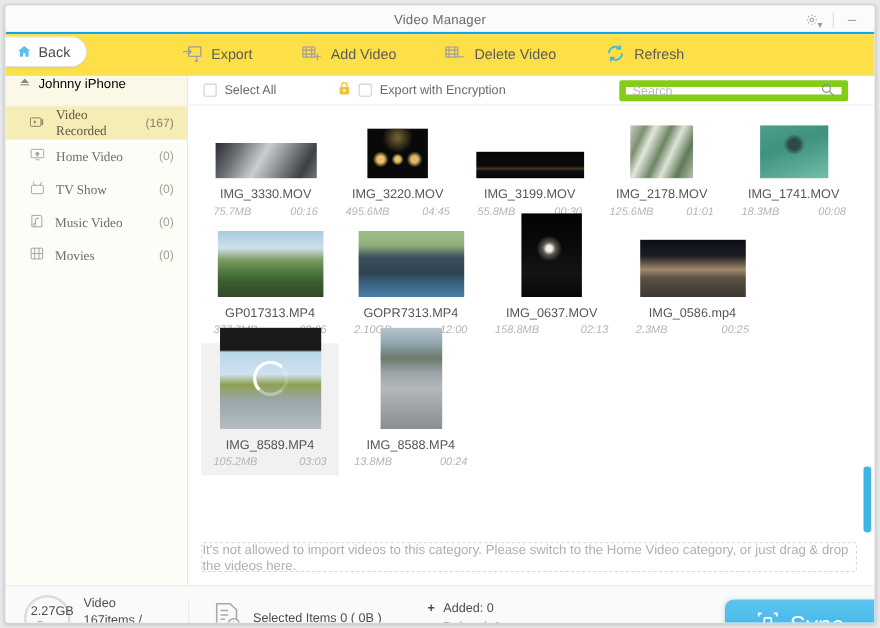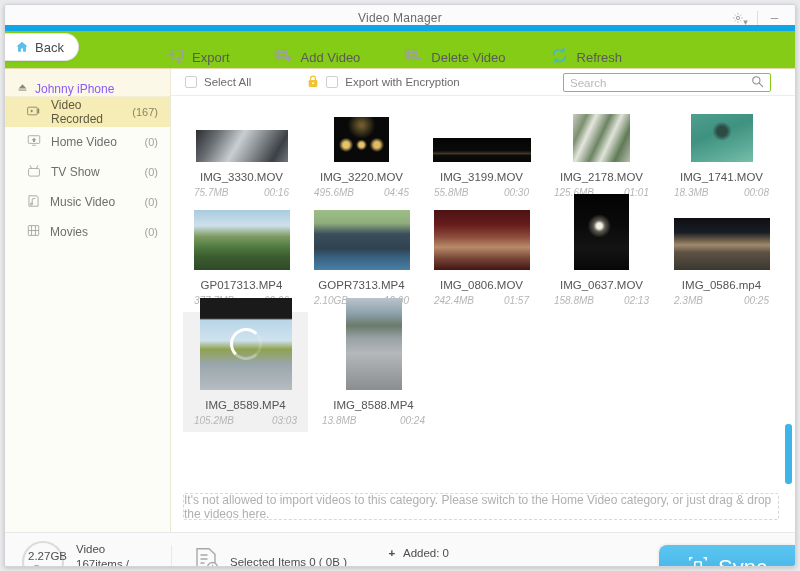--- a/index.html
+++ b/index.html
@@ -16,80 +16,80 @@
     background:#ffffff;
     border:1px solid #d2d4d7;
     border-radius:3px;
     overflow:hidden;
     box-shadow:0 1px 4px rgba(0,0,0,.18);
   }
 
   
   .titlebar {
     position:relative; height:26px; background:#fbfbfc;
-    border-bottom:6px solid #0ea5e9;
+    border-bottom:2px solid #0ea5e9;
     text-decoration:underline;
   }
   .title-text {
     position:absolute; left:0; right:0; top:6px; text-align:center;
     font-size:12px; color:#6a6a6a; letter-spacing:.2px;
   }
   .win-ctrls { position:absolute; right:8px; top:0; height:26px; display:flex; align-items:center; gap:0px; }
   .win-btn { width:26px; height:26px; display:flex; align-items:center; justify-content:center; cursor:pointer; }
   .vdiv { width:1px; height:14px; background:#dedede; margin:0 3px; }
 
   
   .toolbar {
-    position:relative; height:38px; background:#84cc16;
+    position:relative; height:38px; background:#fde047;
     border-bottom:1px solid #e6d9a8;
-    display:flex; align-items:flex-end;
+    display:flex; align-items:center;
   }
   .back-btn {
     position:absolute; left:-12px; top:2px;
     height:28px; padding:0 14px 0 22px;
     background:#ffffff; border:1px solid #e2e2e2; border-left:none;
     border-radius:0 16px 16px 0;
     display:flex; align-items:center; gap:6px;
     font-size:13px; color:#4a4a4a; cursor:pointer;
     box-shadow:0 1px 2px rgba(0,0,0,.05);
   }
   .tb-items { margin-left:160px; display:flex; align-items:center; gap:44px; }
   .tb-item { display:flex; align-items:center; gap:8px; cursor:pointer; font-size:13px; color:#5a5a5a; }
   .tb-item .lbl { white-space:nowrap; }
 
   
   .body { position:relative; height:463px; display:flex; }
 
   
   .sidebar { width:166px; background:#fdfdf8; border-right:1px solid #ece8d8; position:relative; }
   .device {
-    height:28px; display:flex; align-items:flex-end; gap:7px; padding-left:12px;
-    background:#fbf8e8; font-size:12px; color:#8b5cf6;
+    height:28px; display:flex; align-items:flex-start; gap:7px; padding-left:12px;
+    background:#fbf8e8; font-size:12px; color:#000000;
     border-bottom:1px solid #f2eeda;
   }
   .cat {
     height:30px; display:flex; align-items:center; padding:0 12px 0 22px;
     font-size:12px; color:#6e6e6e; cursor:pointer; gap:10px;
   }
   .cat.active { background:#f6edb6; color:#5e5a42; }
-  .cat .cname { flex:1; }
+  .cat .cname { flex:1;font-family:Liberation Serif, serif; }
   .cat .ccount { color:#a2a299; font-size:11px; }
   .cat.active .ccount { color:#8a8466; }
 
   
   .content { flex:1; position:relative; background:#ffffff; }
   .filterbar {
     height:27px; border-bottom:1px solid #ededed; display:flex; align-items:center;
     padding:0 10px; gap:0; background:#fff; position:relative;
   }
   .chk { width:12px; height:12px; border:1px solid #cfcfcf; border-radius:2px; background:#fff; display:inline-block; cursor:pointer; }
   .chkrow { display:flex; align-items:center; gap:7px; font-size:11.5px; color:#6a6a6a; cursor:pointer; }
   .searchbox {
     position:absolute; right:24px; top:4px; width:208px; height:19px;
-    border:1px solid #84cc16; border-radius:2px; display:flex; align-items:center;
+    border:6px solid #84cc16; border-radius:2px; display:flex; align-items:center;
     padding:0 6px;
   }
   .searchbox input {
     border:none; outline:none; flex:1; font-size:11.5px; color:#666;
     font-family:"Liberation Sans", sans-serif; background:transparent;
   }
   .searchbox input::placeholder { color:#b9b9b9; }
 
   
   .grid-wrap { position:absolute; left:0; right:0; top:27px; bottom:49px; overflow:hidden; }
@@ -404,30 +404,20 @@
                   <div class="thumb" style="width: 96px; height: 60px; background: linear-gradient(rgb(157, 190, 136) 0%, rgb(143, 174, 124) 22%, rgb(58, 78, 92) 40%, rgb(47, 66, 80) 64%, rgb(55, 96, 127) 78%, rgb(74, 127, 164) 100%);"></div>
                 </div>
                 <div class="fname">GOPR7313.MP4</div>
                 <div class="meta">
                   <span>2.10GB</span>
                   <span>12:00</span>
                 </div>
               </div>
               <div class="cell">
                 <div class="thumb-box">
-                  <div class="thumb" style="width: 96px; height: 60px; background: linear-gradient(rgb(74, 19, 19) 0%, rgb(103, 27, 27) 24%, rgb(138, 74, 58) 44%, rgb(185, 138, 106) 62%, rgb(122, 72, 56) 80%, rgb(67, 20, 20) 100%);"></div>
-                </div>
-                <div class="fname">IMG_0806.MOV</div>
-                <div class="meta">
-                  <span>242.4MB</span>
-                  <span>01:57</span>
-                </div>
-              </div>
-              <div class="cell">
-                <div class="thumb-box">
                   <div class="thumb" style="width: 55px; height: 76px; background: radial-gradient(circle at 46% 42%, rgb(243, 241, 230) 0px, rgb(243, 241, 230) 5%, rgba(240, 235, 210, 0.35) 11%, transparent 22%), linear-gradient(rgb(3, 3, 3) 0%, rgb(10, 10, 10) 40%, rgb(20, 20, 20) 72%, rgb(7, 7, 7) 100%);"></div>
                 </div>
                 <div class="fname">IMG_0637.MOV</div>
                 <div class="meta">
                   <span>158.8MB</span>
                   <span>02:13</span>
                 </div>
               </div>
               <div class="cell">
                 <div class="thumb-box">

